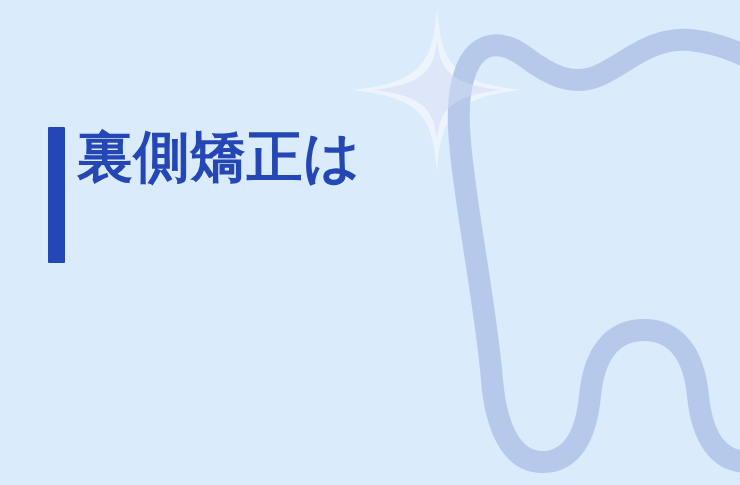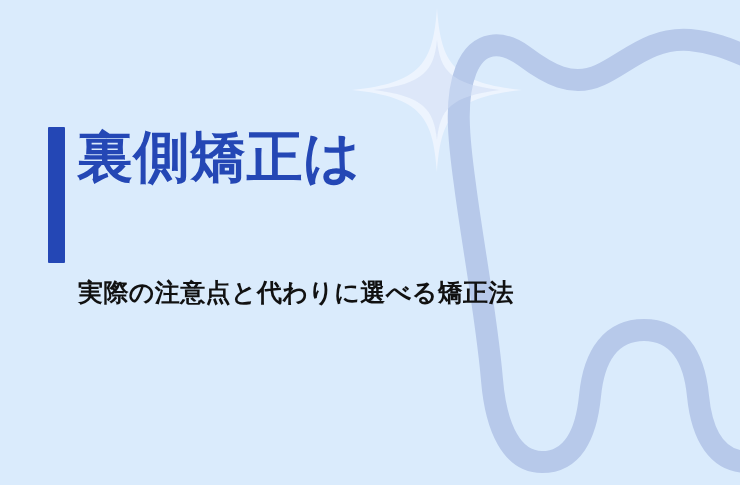--- a/index.html
+++ b/index.html
@@ -123,17 +123,16 @@
     </g>
   </svg>
 
   <div id="text-block">
 
     <div id="accent-bar"></div>
 
     <div class="headline" id="headline-line-1">裏側矯正は</div>
 
 
-    <div id="subheadline">実際の注意点と代わりに選べる矯正法</div>
 
   </div>
 
 </div>
 
 </body></html>

